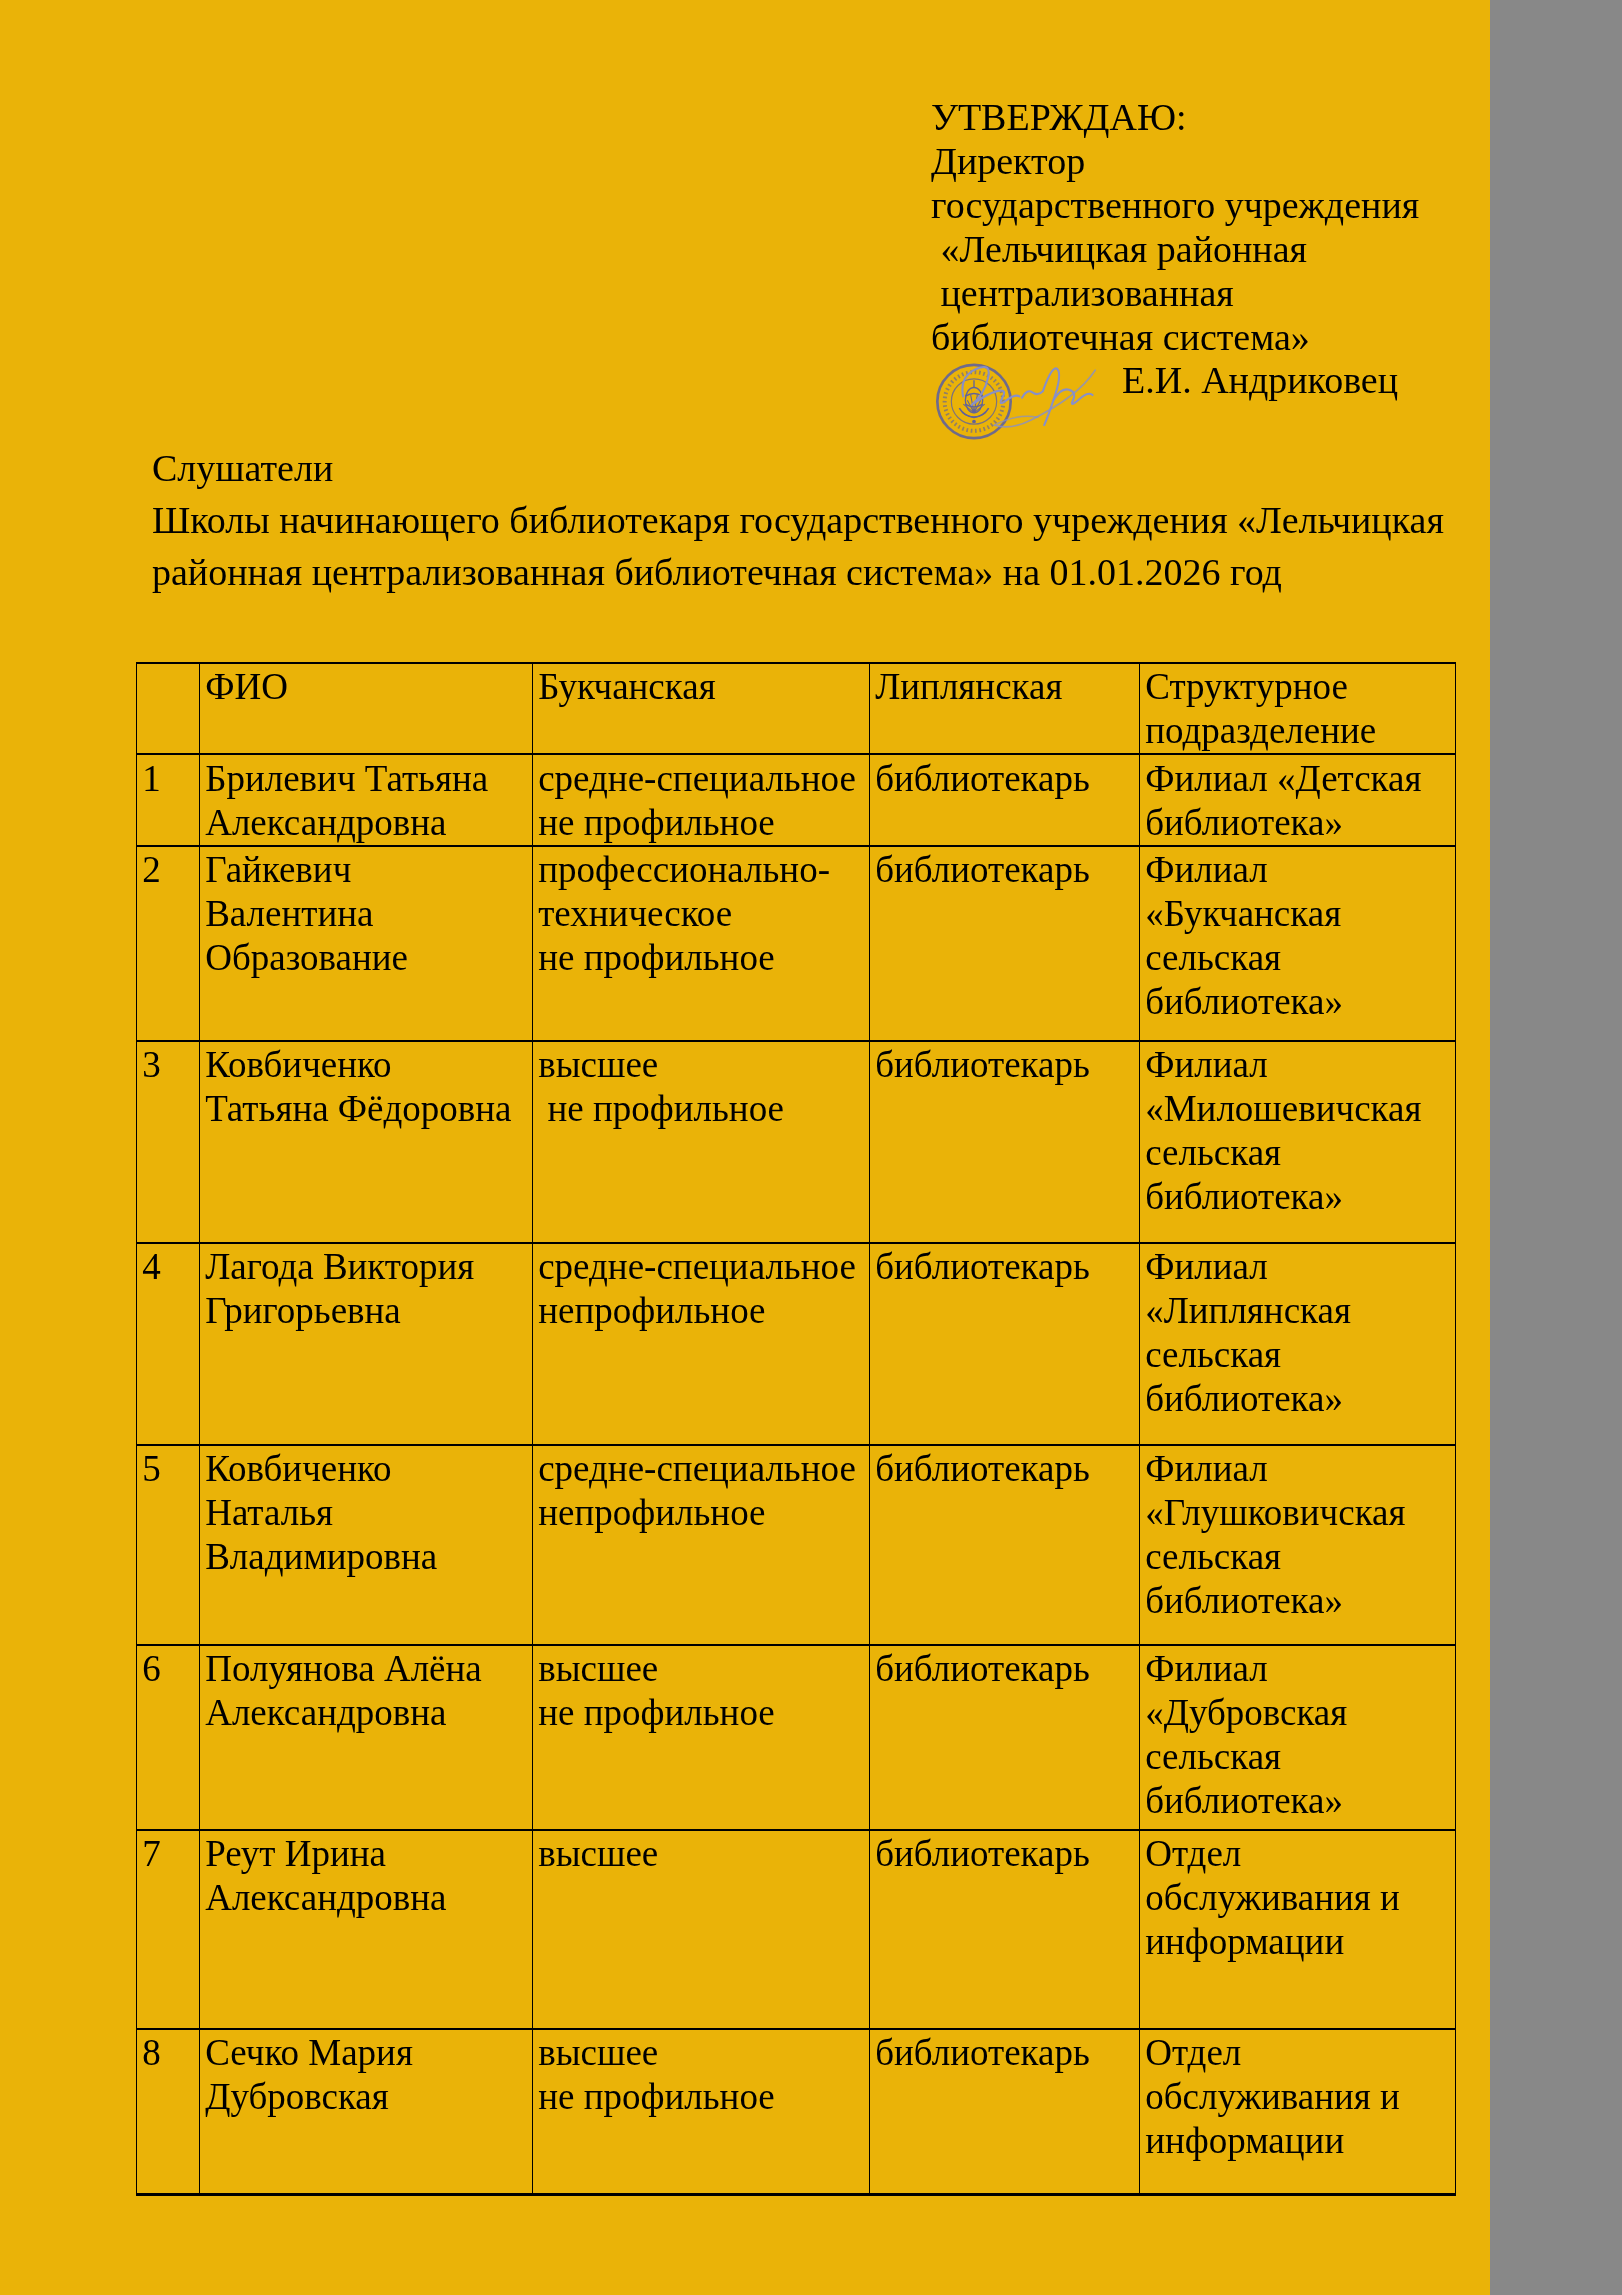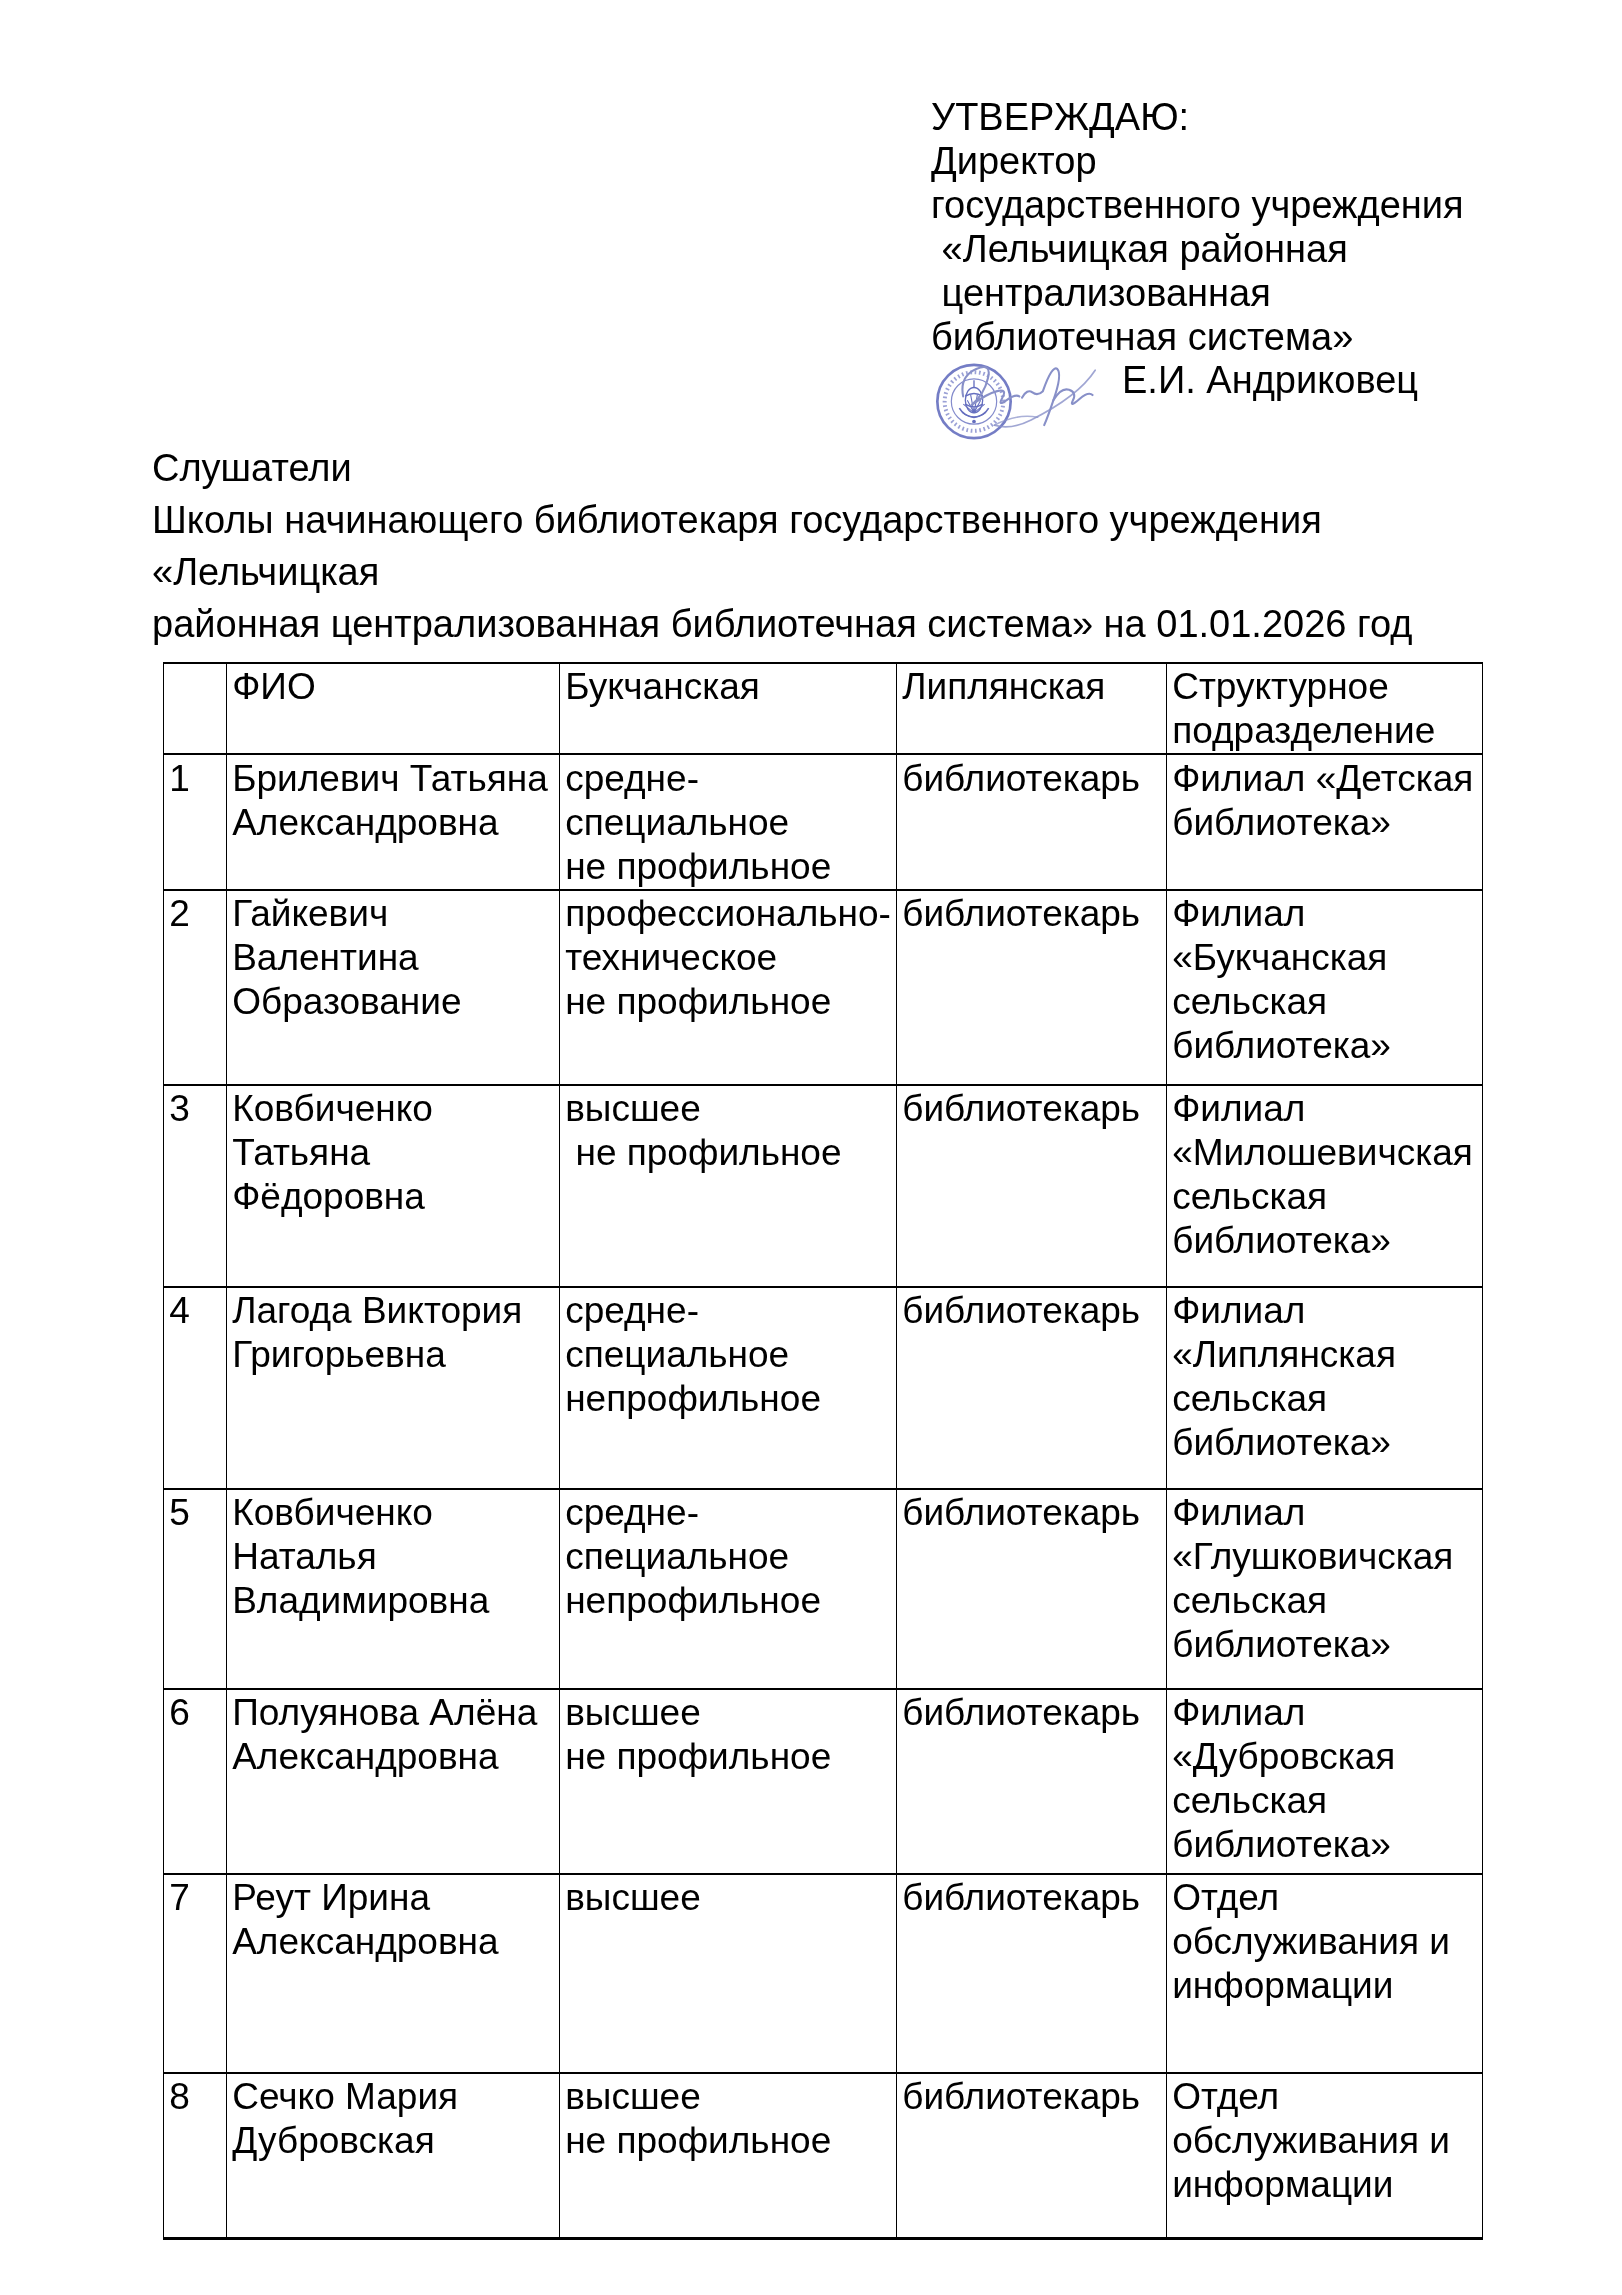--- a/index.html
+++ b/index.html
@@ -1,20 +1,20 @@
 <!DOCTYPE html>
 <html style="font-size:10.5px"><head>
 <meta charset="utf-8">
 <style>
   html,body{margin:0;padding:0;background:#888;}
   .page{
     position:relative;
-    width:1622px;height:2295px;
-    background:#ffffff;
-    font-family:Liberation Sans, sans-serif;
+    width:1490px;height:2295px;
+    background:#eab308;
+    font-family:Liberation Serif, serif;
     color:#000;
     overflow:hidden;
   }
   .pre{white-space:pre-line;}
   
   .approval{
     position:absolute;left:931px;top:95px;width:628px;
     font-size:38px;line-height:44px;
   }
   .stamp-svg{position:absolute;left:934px;top:361px;width:80px;height:81px;}
@@ -22,21 +22,21 @@
   .signer{
     position:absolute;left:1122px;top:358px;
     font-size:38px;line-height:44px;white-space:nowrap;text-align:center;
   }
   
   .title{
     position:absolute;left:152px;top:442px;width:1319px;
     font-size:38px;line-height:52px;text-align:left;
   }
   
-  .tbl-wrap{position:absolute;left:163px;top:662px;}
+  .tbl-wrap{position:absolute;left:136px;top:662px;}
   table.doc{
     border-collapse:collapse;table-layout:fixed;width:1319px;
     font-size:37px;line-height:44px;
   }
   table.doc{border-top:2.6px solid #000;border-bottom:3.9px solid #000;}
   table.doc td{
     border:1.3px solid #000;
     border-top:2px solid #000;border-bottom:2px solid #000;
     vertical-align:top;
     padding:1.3px 5.2px 0 5.2px;

